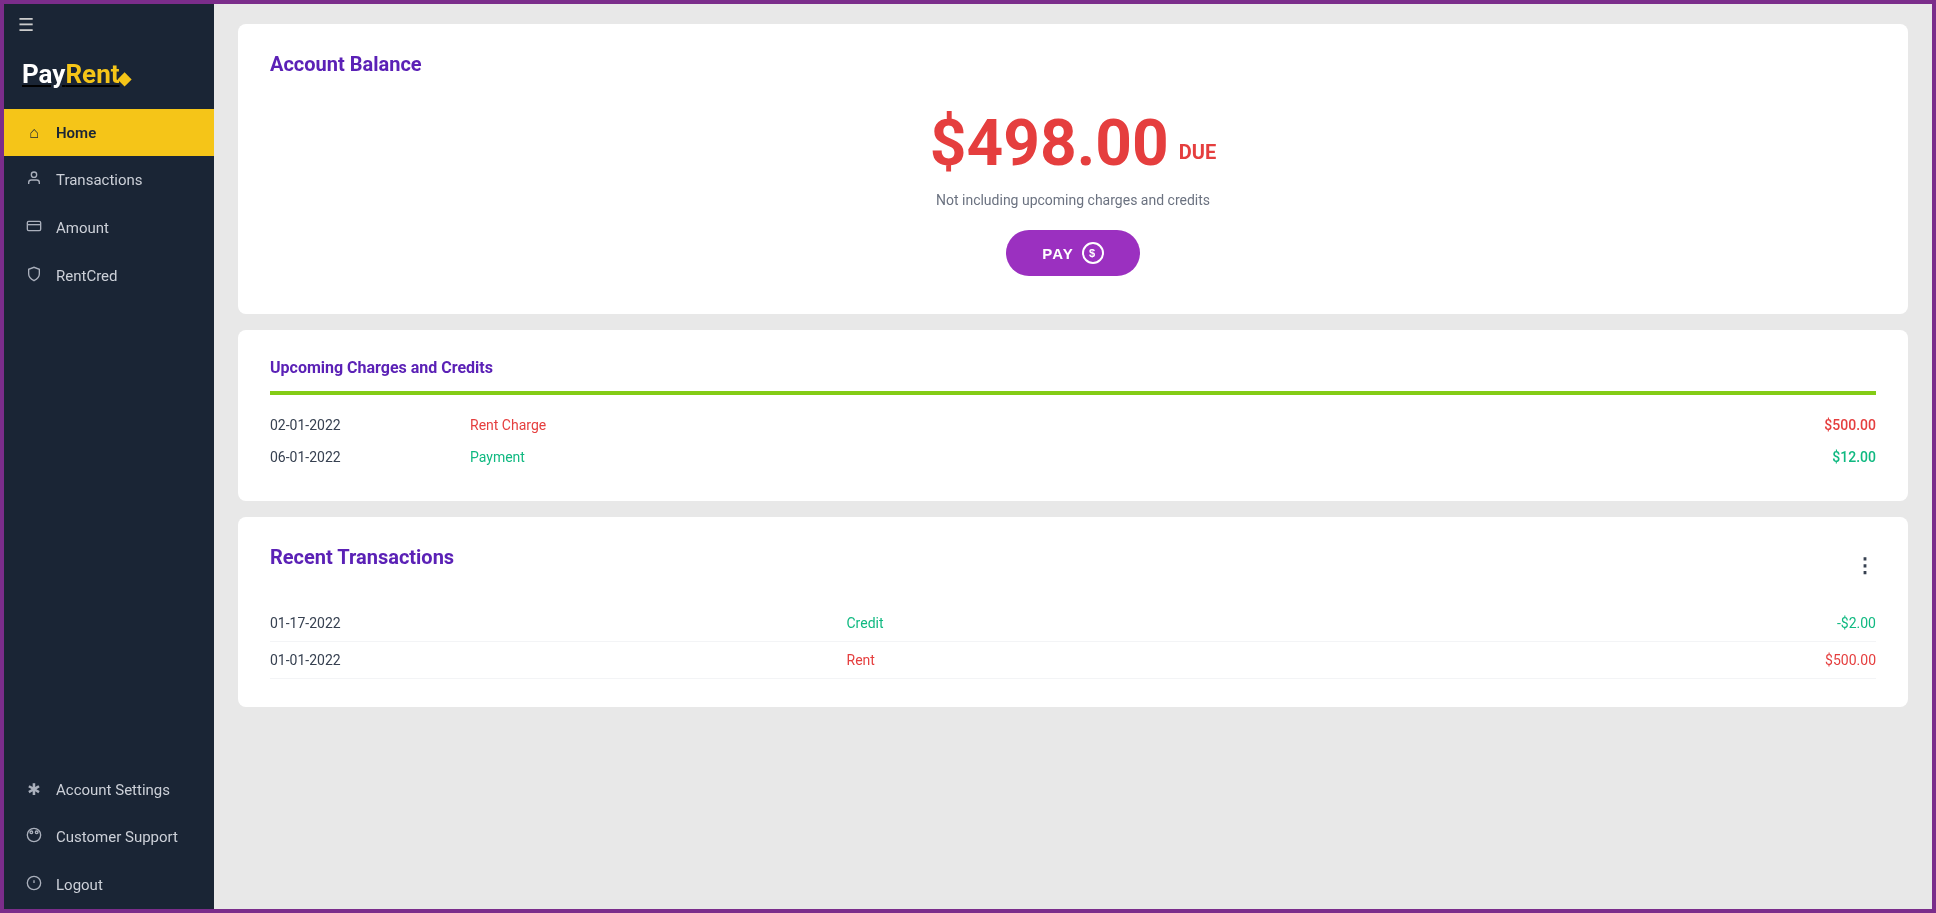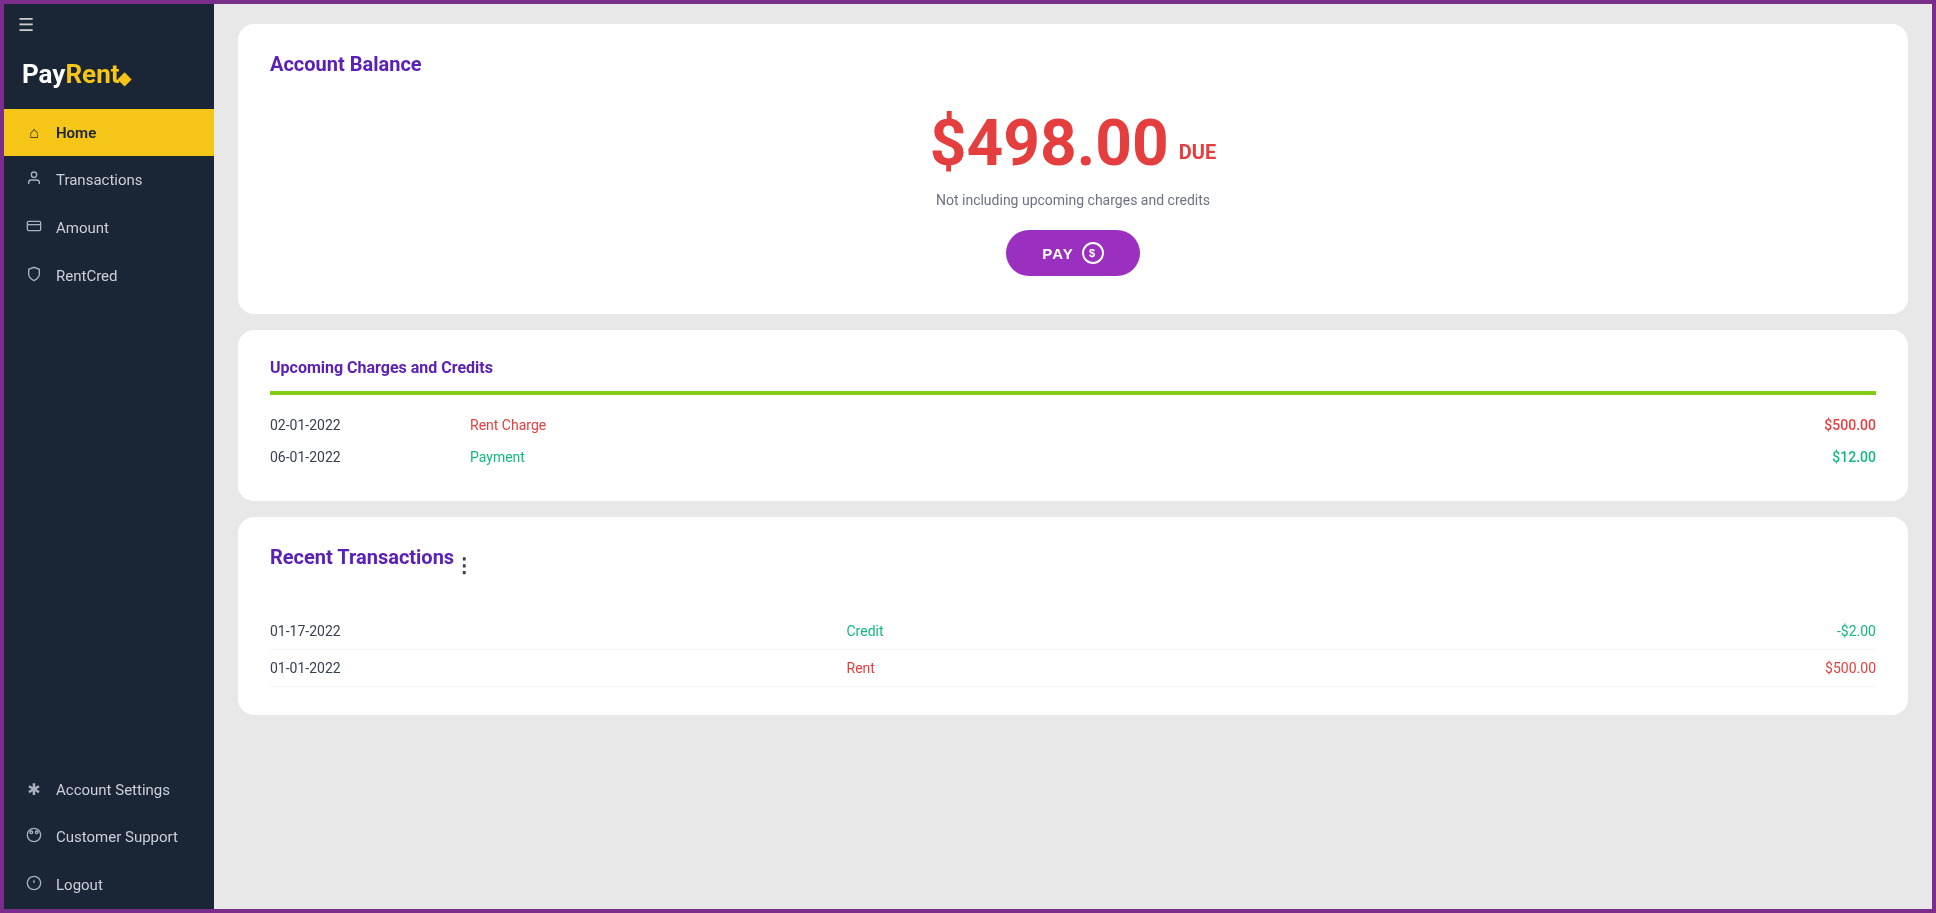--- a/index.html
+++ b/index.html
@@ -32,20 +32,21 @@
 
     .collapse-icon {
       color: #ccc;
       font-size: 18px;
       cursor: pointer;
     }
 
     .logo-area {
       padding: 14px 22px 20px 18px;
       display: flex;
+      text-decoration: underline;
     }
 
     .logo-text {
       color: white;
       font-size: 26px;
       font-weight: 700;
       letter-spacing: 0;
     }
 
     .logo-text span {
@@ -106,21 +107,21 @@
       overflow-y: auto;
       padding: 20px 24px;
       display: flex;
       flex-direction: column;
       gap: 16px;
     }
 
     
     .card {
       background: white;
-      border-radius: 16px;
+      border-radius: 8px;
       padding: 28px 32px;
     }
 
     .card-title {
       color: #5b21b6;
       font-size: 20px;
       font-weight: 700;
       margin-bottom: 16px;
     }
 
@@ -239,22 +240,23 @@
       color: #e53e3e;
     }
 
     .charge-amount.credit {
       color: #10b981;
     }
 
     
     .transactions-header {
       display: flex;
-      align-items: center;
-      margin-bottom: 28px;
+      justify-content: space-between;
+      align-items: center;
+      margin-bottom: 20px;
     }
 
     .more-icon {
       color: #374151;
       font-size: 20px;
       cursor: pointer;
       font-weight: 700;
       letter-spacing: 1px;
     }
 

